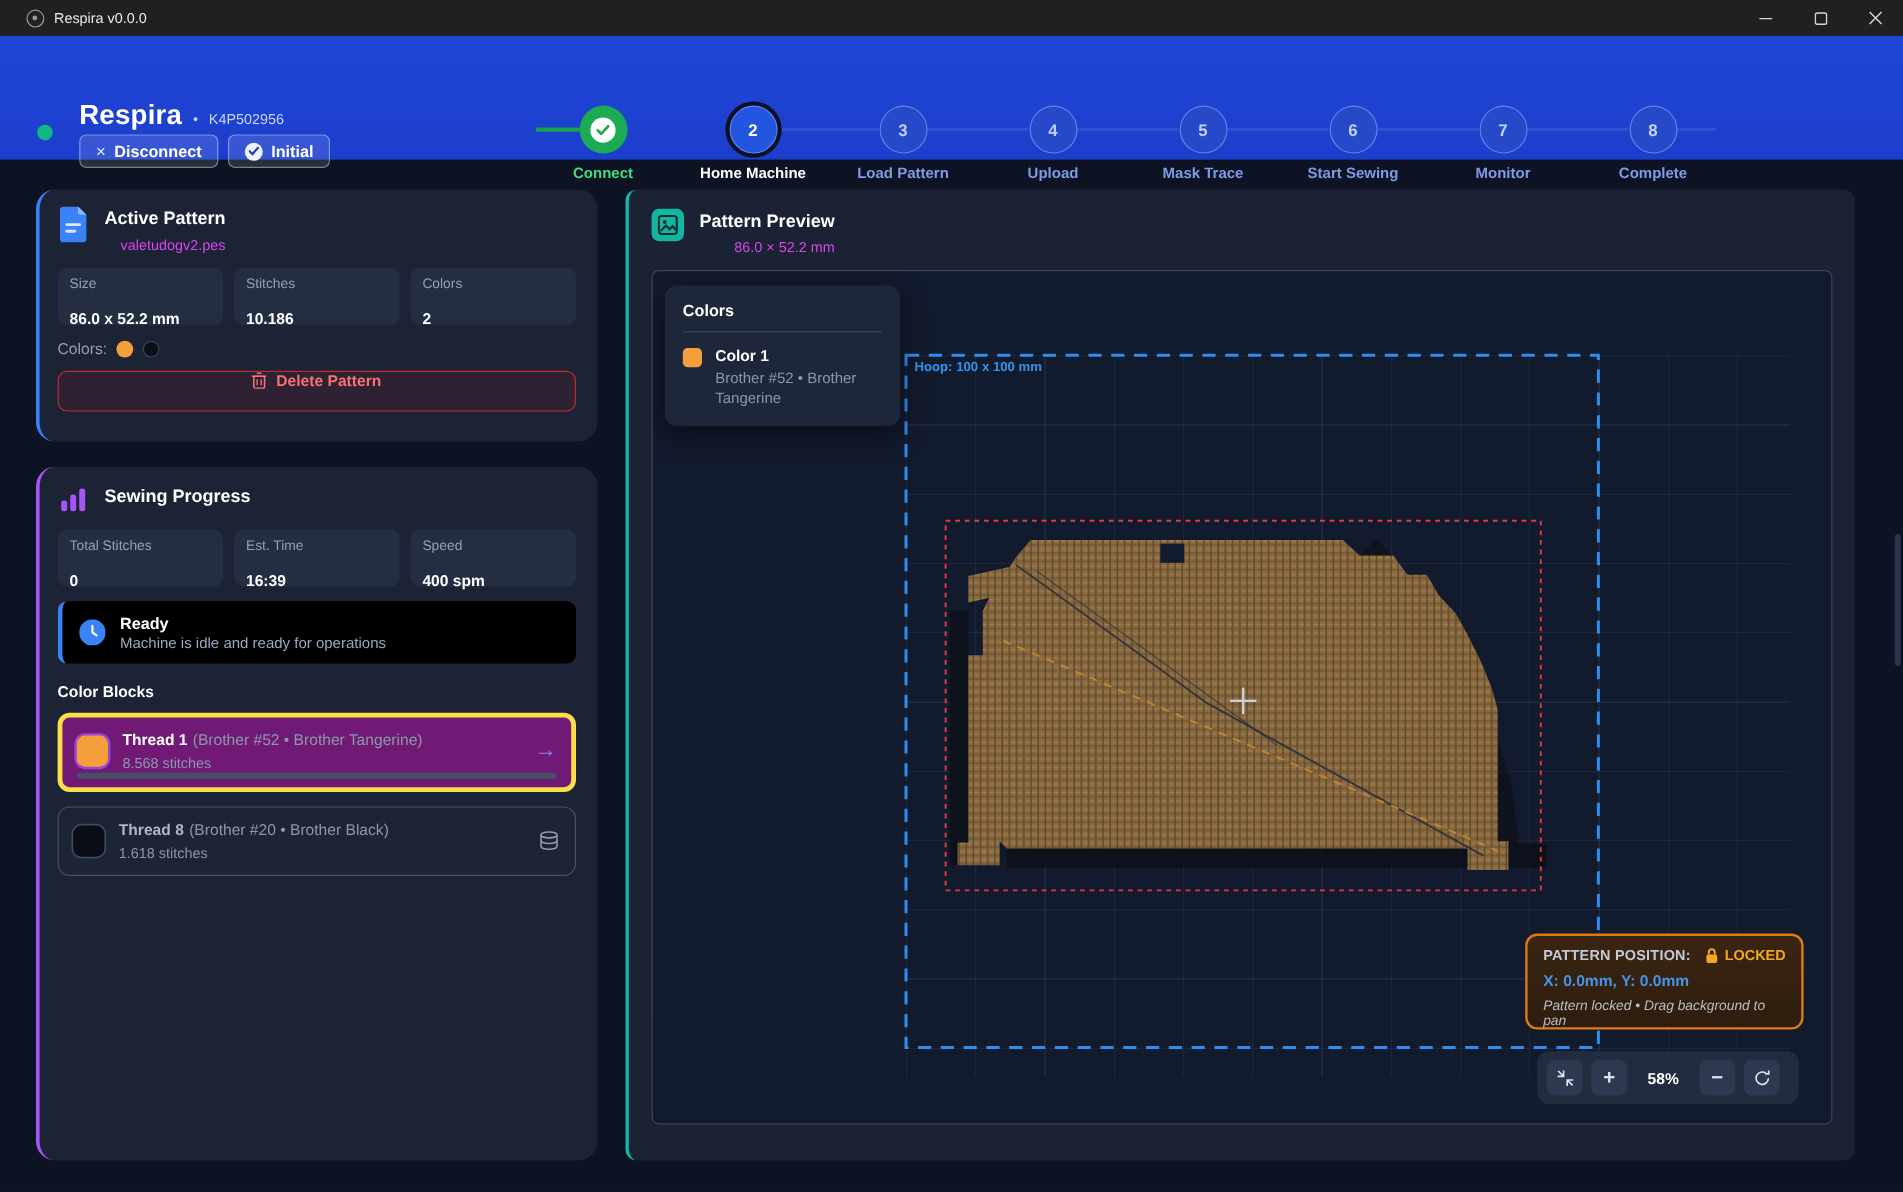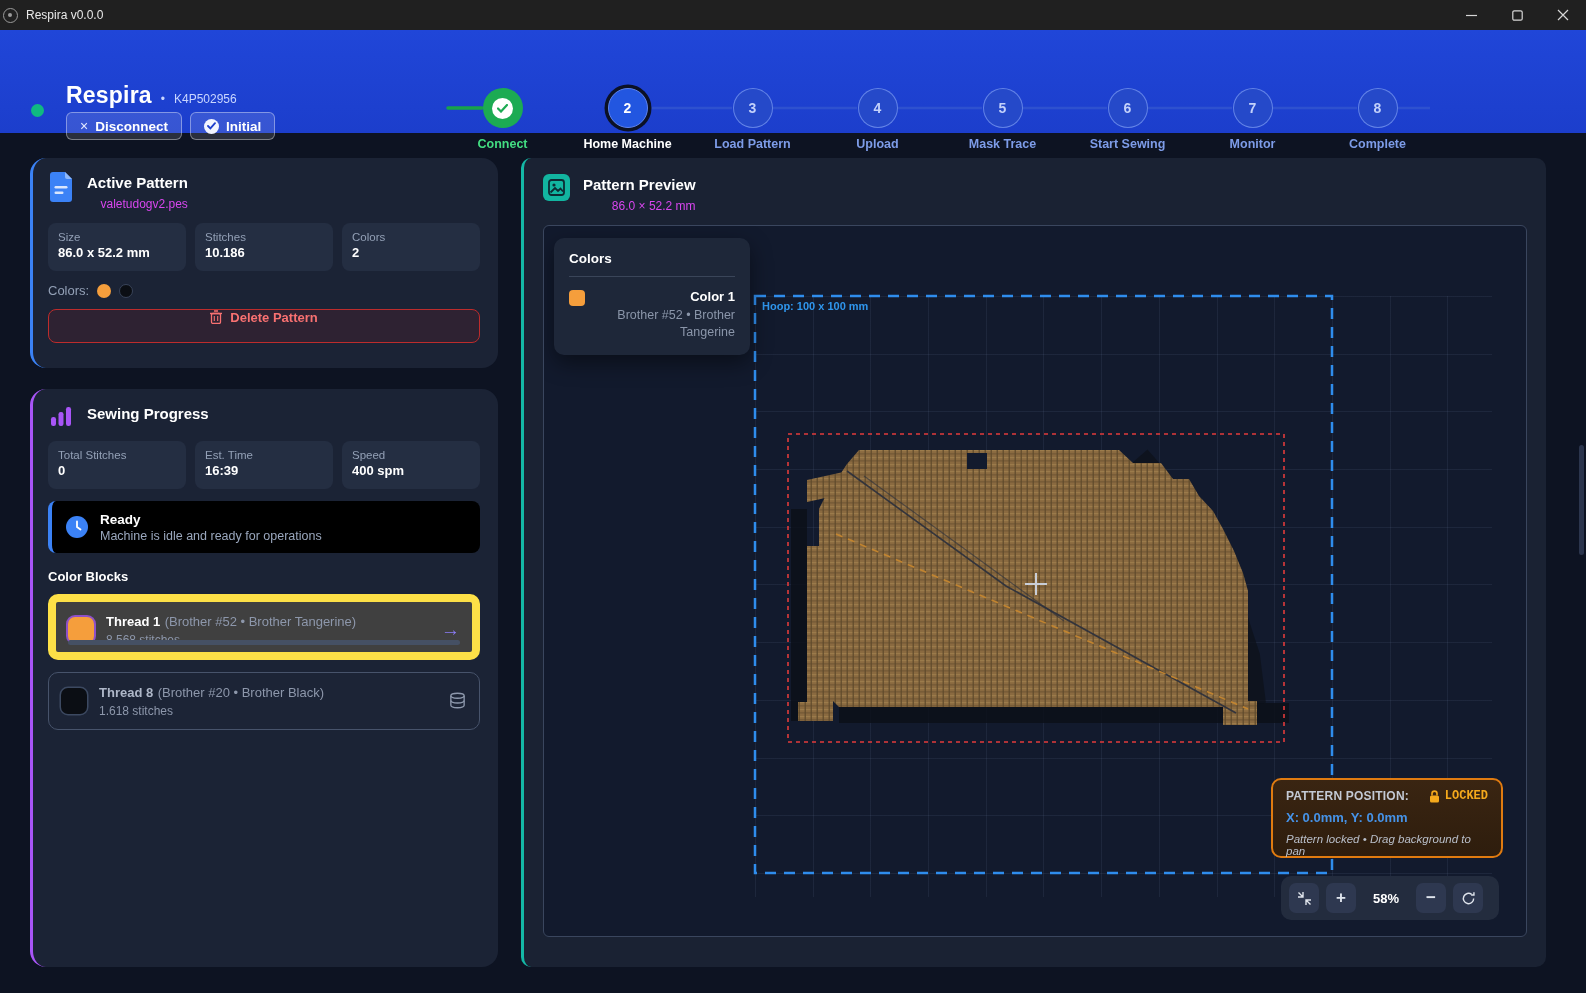--- a/index.html
+++ b/index.html
@@ -4,21 +4,21 @@
 <style>
   * { margin:0; padding:0; box-sizing:border-box; }
   html,body { width:1586px; height:993px; overflow:hidden; }
   body {
     font-family:"Liberation Sans","DejaVu Sans",sans-serif;
     background:#0d1322; color:#e6eaf2; position:relative;
   }
   
   .titlebar { position:absolute; left:0; top:0; width:1586px; height:30px;
     background:#202020; display:flex; align-items:center; z-index:50; }
-  .titlebar-left { display:flex; align-items:center; gap:8px; padding-left:3px; flex:1; }
+  .titlebar-left { display:flex; align-items:center; gap:8px; padding-left:22px; flex:1; }
   .titlebar-title { font-size:12px; color:#e8e8e8; }
   .app-logo { width:15px; height:15px; border-radius:50%; border:1.5px solid #9a9a9a;
     position:relative; }
   .app-logo:after { content:""; position:absolute; left:4px; top:4px; width:4px; height:4px;
     border-radius:50%; background:#9a9a9a; }
   .win-btn { width:46px; height:30px; display:flex; align-items:center; justify-content:center;
     color:#d6d6d6; font-size:13px; }
   .win-btn svg { display:block; }
   
   .header { position:absolute; left:0; top:30px; width:1586px; height:103px;
@@ -58,36 +58,36 @@
   .card-pattern { left:30px; top:158px; width:468px; height:210px;
     border-left:3px solid #3b82f6; padding:14px 18px 14px 15px; }
   .card-progress { left:30px; top:389px; width:468px; height:578px;
     border-left:3px solid #a855f7; padding:14px 18px 14px 15px; }
   .card-head { display:flex; align-items:flex-start; gap:13px; margin-bottom:12px; }
   .card-title { font-size:15px; font-weight:bold; color:#fff; padding-top:2px; }
   .card-sub { font-size:12px; color:#d946ef; margin-top:6px;text-align:right; }
   .stat-row { display:flex; gap:9px; margin-bottom:12px; }
   .stat-box { flex:1; background:#242e42; border-radius:8px; padding:8px 10px; height:48px; }
   .stat-label { font-size:11.5px; color:#93a0b6; }
-  .stat-value { font-size:13px; font-weight:bold; color:#fff; margin-top:2px; }
+  .stat-value { font-size:13px; font-weight:bold; color:#fff; margin-top:15px; }
   .colors-row { display:flex; align-items:center; gap:8px; margin-bottom:11px; }
   .colors-row-label { font-size:13px; color:#93a0b6; }
   .dot-swatch { width:14px; height:14px; border-radius:50%; }
   .dot-orange { background:#f59e3c; }
   .dot-black { background:#0b0e14; border:1px solid #39445a; }
   .delete-btn { width:100%; height:34px; border-radius:8px; border:1px solid #bd2c2c;
     background:rgba(150,30,40,.16); color:#f87171; font-size:13px; font-weight:bold;
     display:flex; align-items:flex-start; justify-content:center; gap:8px; }
   .ready-banner { background:#000000; border-left:4px solid #3b82f6; border-radius:8px;
     height:52px; display:flex; align-items:center; gap:12px; padding:0 14px; margin-bottom:16px; }
   .ready-title { font-size:13.5px; font-weight:bold; color:#fff; }
   .ready-desc { font-size:12.5px; color:#9aa7bd; margin-top:2px; }
   .section-label { font-size:13px; font-weight:bold; color:#fff; margin-bottom:10px; }
   .thread { border-radius:10px; padding:10px 12px 8px 12px; position:relative; }
-  .thread-1 { border:8px solid #fde047; background:#404040; height:66px; margin-bottom:12px; }
+  .thread-1 { border:4px solid #fde047; background:#701a75; height:66px; margin-bottom:12px; }
   .thread-2 { border:1px solid #47536b; background:#1c2436; height:58px; }
   .thread-inner { display:flex; align-items:center; gap:12px; }
   .thread-swatch { width:26px; height:26px; border-radius:7px; flex:none; }
   .sw-orange { background:#f59e3c; box-shadow:0 0 0 2px rgba(168,85,247,.75); }
   .sw-black { background:#0b0e14; box-shadow:0 0 0 1.5px #3c4961; }
   .thread-text { flex:1; }
   .thread-name { font-size:13px; font-weight:bold; color:#fff; }
   .thread-detail { font-size:13px; color:#8d97ab; font-weight:normal; }
   .thread-stitches { font-size:12px; color:#8d97ab; margin-top:3px; }
   .thread-2 .thread-name { color:#aeb7c8; }
@@ -107,35 +107,35 @@
       repeating-linear-gradient(to right, rgba(130,150,190,.10) 0 1px, transparent 1px 57.7px),
       repeating-linear-gradient(to bottom, rgba(130,150,190,.10) 0 1px, transparent 1px 57.7px); }
   .canvas-svg { position:absolute; left:0; top:0; }
   .hoop-label { position:absolute; left:218px; top:74px; font-size:11px; font-weight:bold;
     color:#2f96ed; }
   
   .legend { position:absolute; left:10px; top:12px; width:196px; background:#1e2739;
     border-radius:10px; box-shadow:0 8px 22px rgba(0,0,0,.45); padding:13px 15px 14px 15px; z-index:5; }
   .legend-title { font-size:13.5px; font-weight:bold; color:#fff; padding-bottom:10px;
     border-bottom:1px solid #3a4559; margin-bottom:12px; }
-  .legend-item { display:flex; gap:11px; margin-bottom:11px;text-align:right; }
+  .legend-item { display:flex; gap:11px; margin-bottom:11px; }
   .legend-item:last-child { margin-bottom:0; }
   .legend-swatch { width:16px; height:16px; border-radius:4px; flex:none; margin-top:1px; }
   .lg-orange { background:#f59e3c; }
   .lg-black { background:#05070b; box-shadow:0 0 0 1.5px #cfd6e2; }
   .legend-name { font-size:13px; font-weight:bold; color:#fff; }
   .legend-detail { font-size:12.5px; color:#8b96aa; margin-top:3px; line-height:1.35; }
   
   .pos-overlay { position:absolute; left:727px; top:552px; width:232px; height:80px;
     border:2px solid #e07b10; border-radius:10px; z-index:6;
     background:linear-gradient(180deg,#3a2512 0%,#2e1d0d 100%); padding:9px 13px; }
   .pos-line1 { display:flex; align-items:center; justify-content:space-between; }
   .pos-label { font-size:12px; font-weight:bold; color:#c3c9d4; letter-spacing:.2px; }
   .pos-lock { display:flex; align-items:center; gap:5px; font-size:12px; font-weight:bold;
-    color:#f5a91c;font-family:Liberation Mono, monospace; }
+    color:#f5a91c; }
   .pos-coords { font-size:13px; font-weight:bold; color:#4693e8; margin-top:7px; }
   .pos-hint { font-size:11.5px; font-style:italic; color:#b9bfca; margin-top:8px; }
   
   .zoombar { position:absolute; left:737px; top:650px; width:218px; height:44px;
     background:#232c3e; border-radius:10px; display:flex; align-items:center; gap:7px;
     padding:0 8px; z-index:6; }
   .zbtn { width:30px; height:30px; background:#2e3850; border-radius:7px; color:#dfe4ec;
     display:flex; align-items:center; justify-content:center; font-size:17px; font-weight:bold; }
   .zoom-level { width:46px; text-align:center; font-size:13px; font-weight:bold; color:#fff; }
   .scroll-thumb { position:absolute; right:2px; top:445px; width:5px; height:110px;

